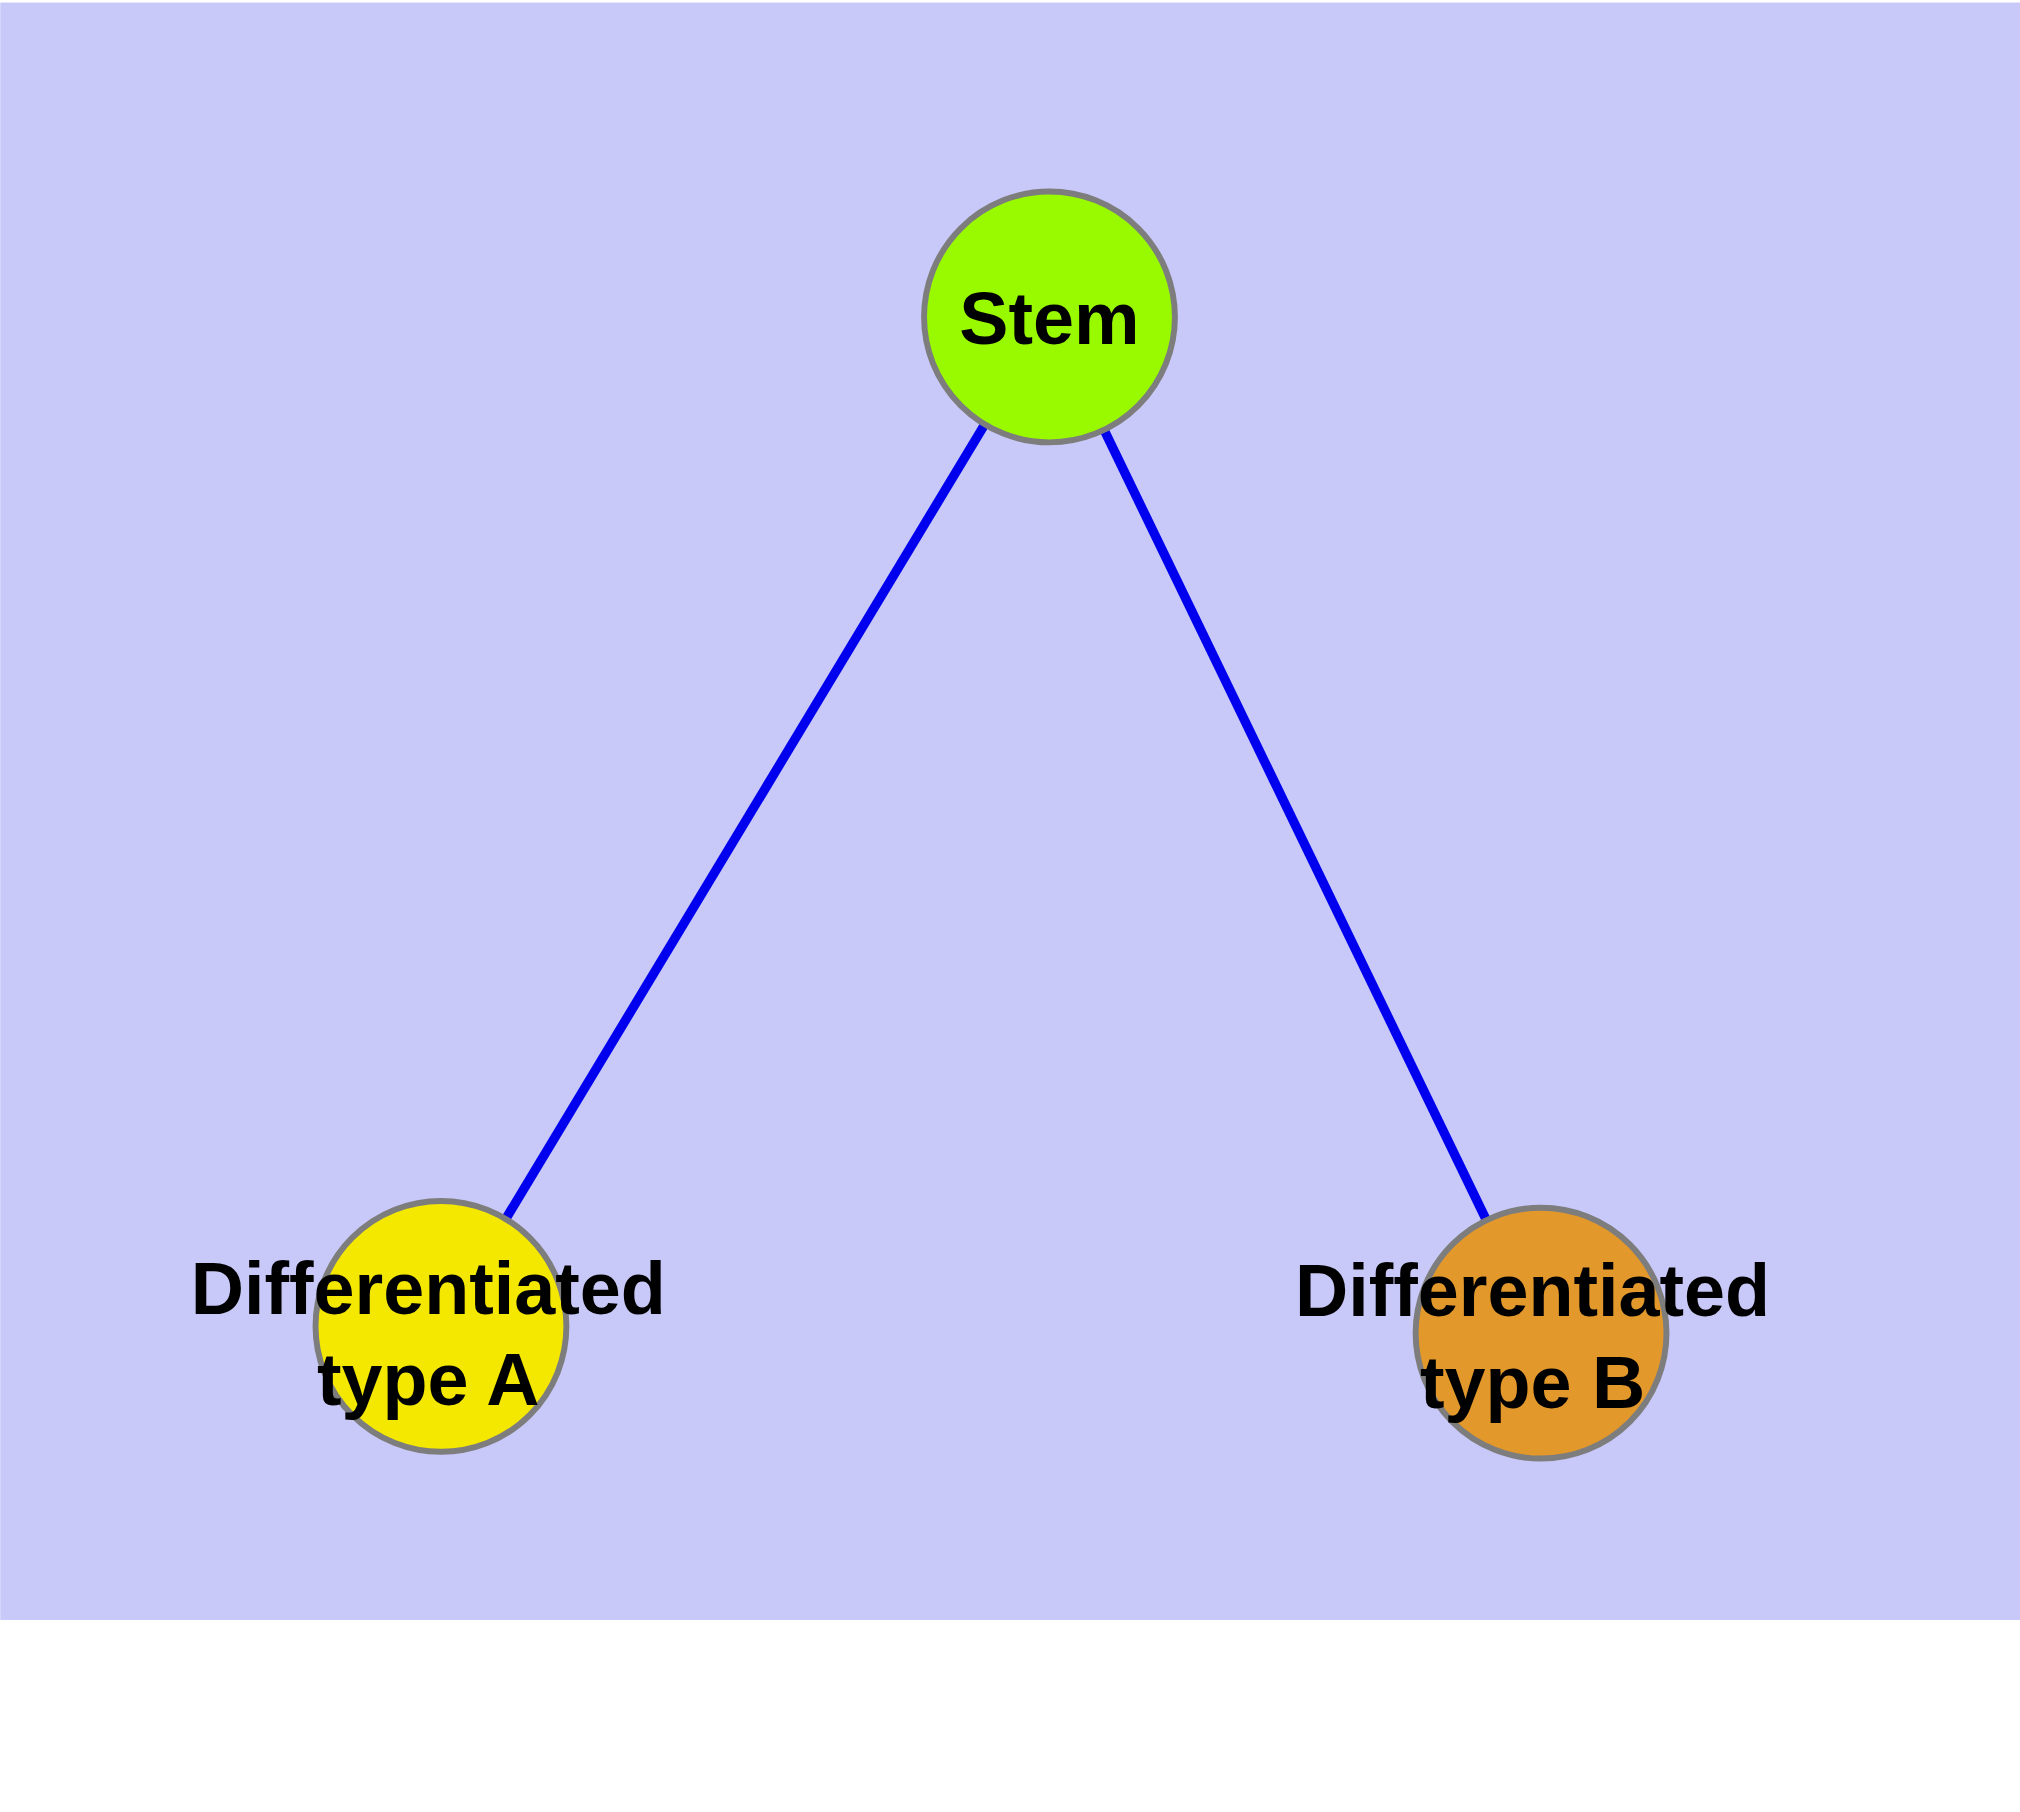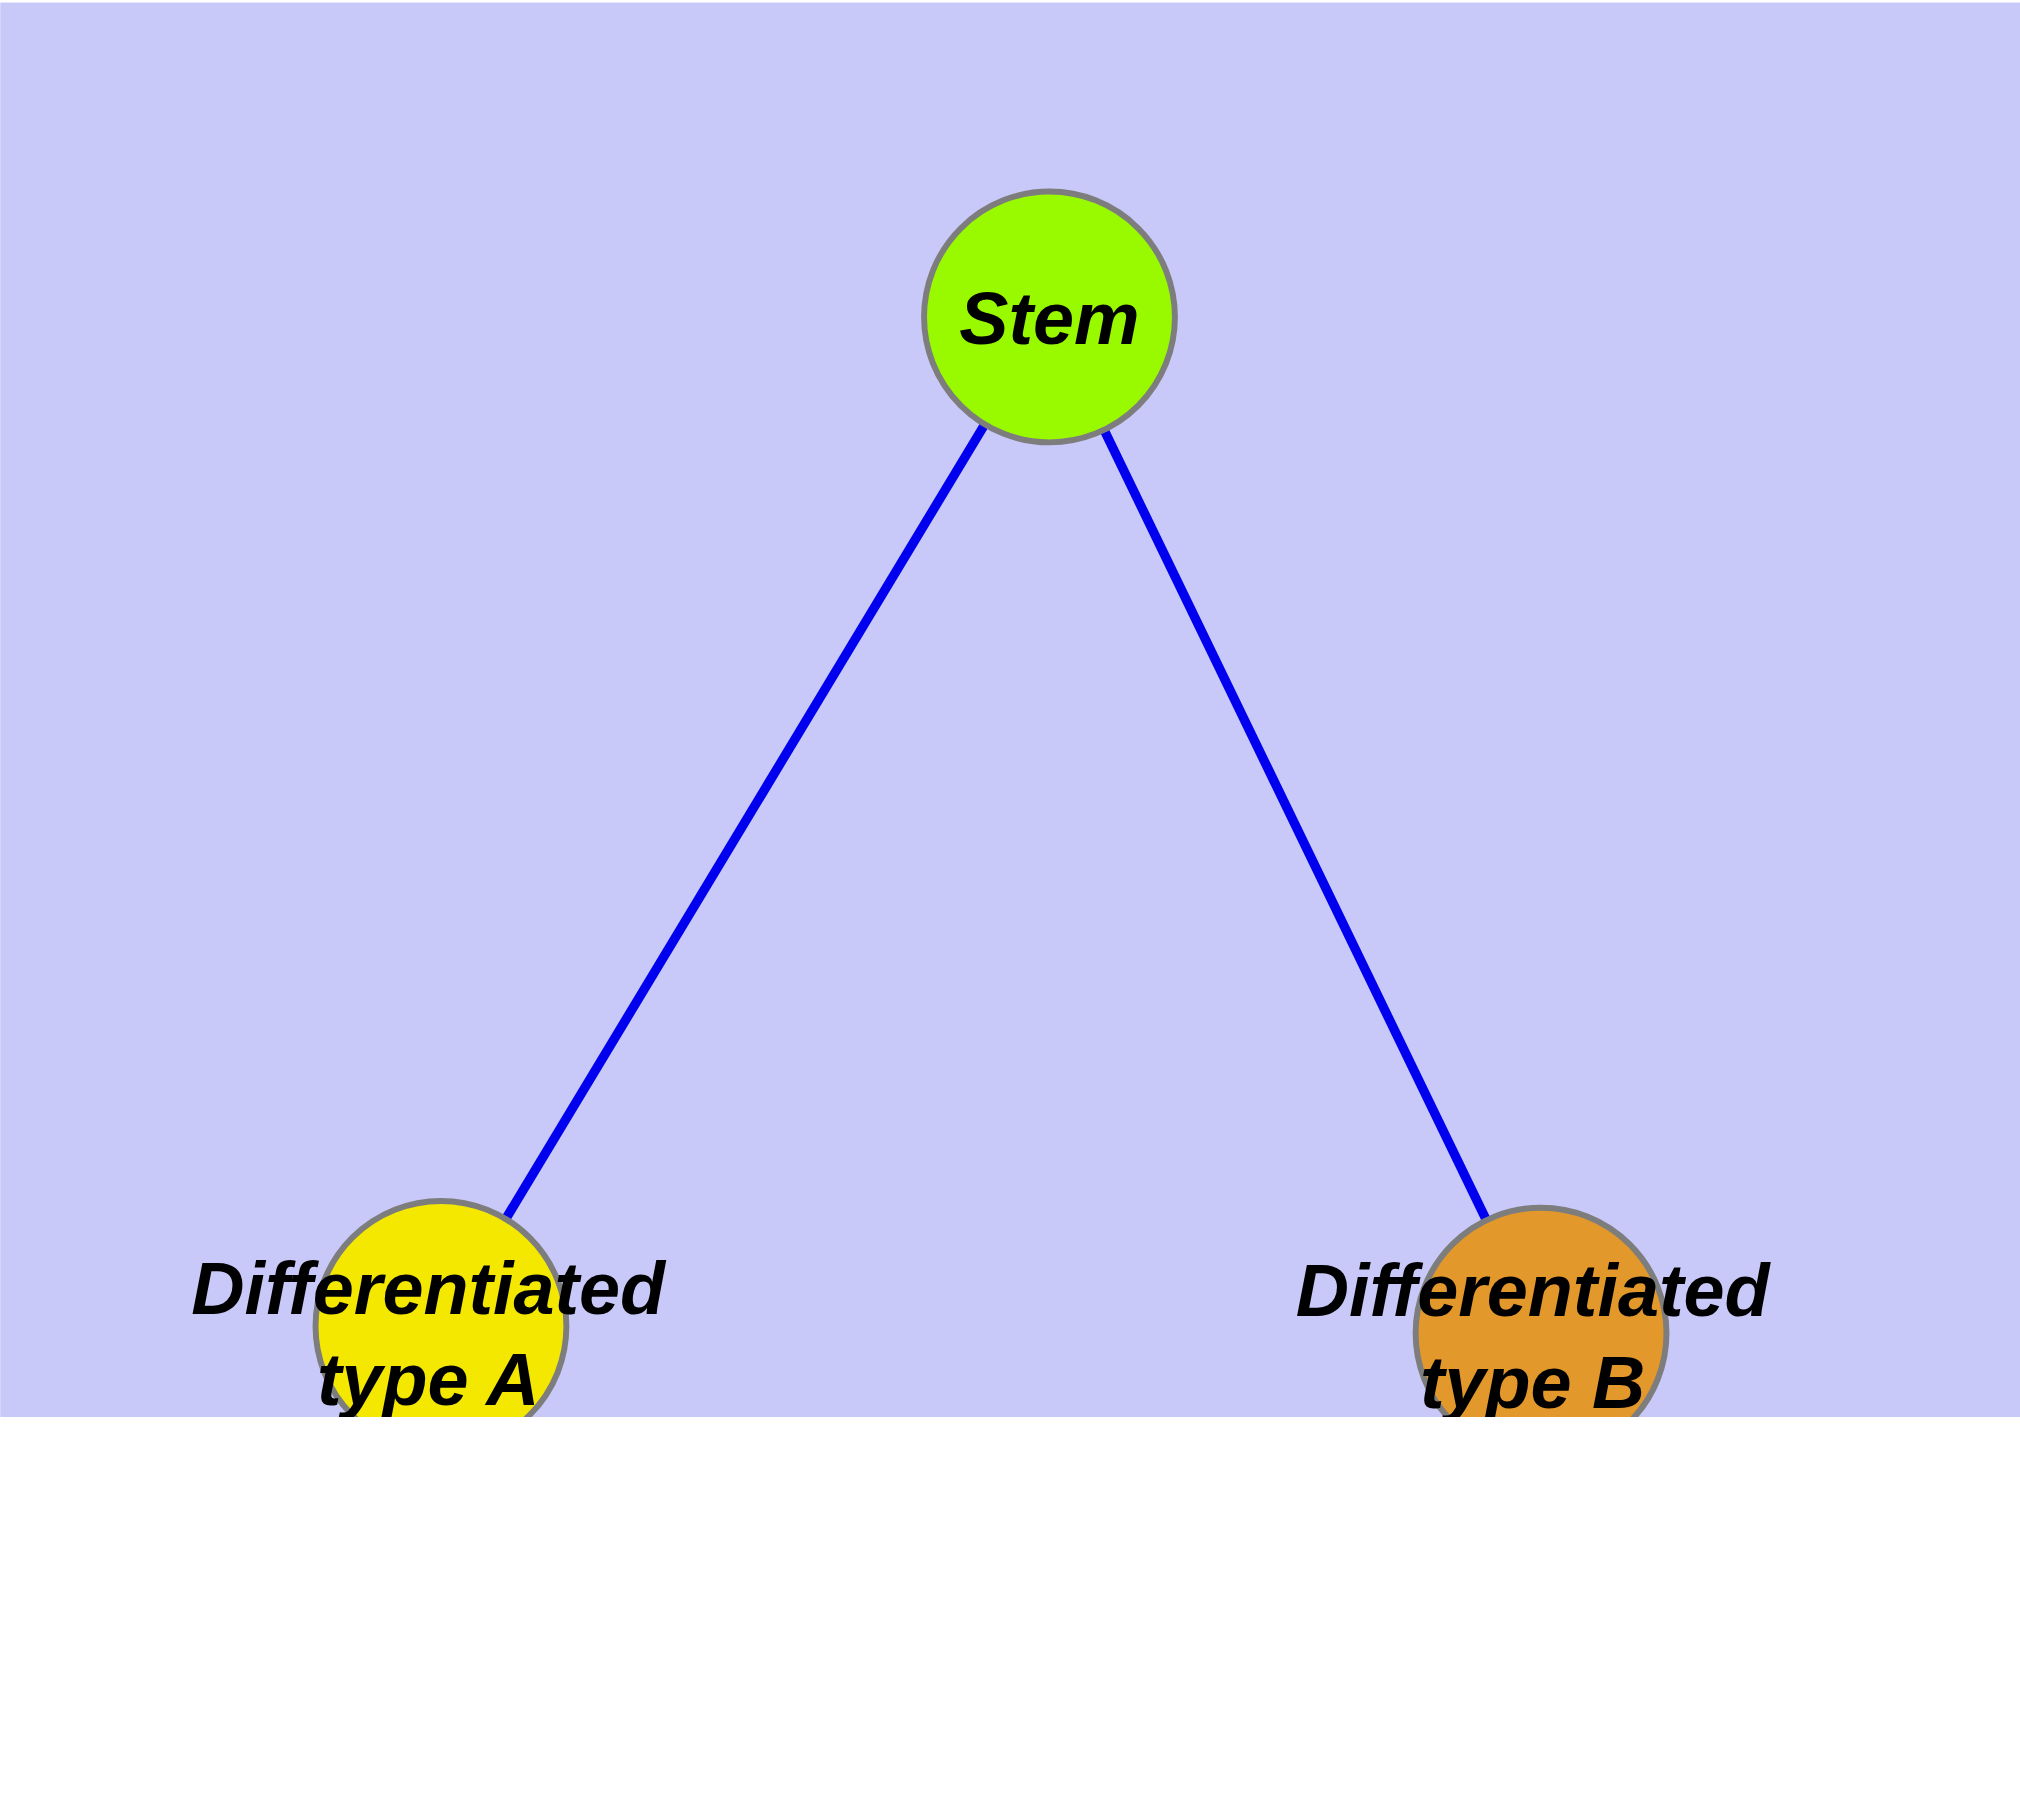--- a/index.html
+++ b/index.html
@@ -4,24 +4,23 @@
 <style>
   html, body {
     margin: 0;
     padding: 0;
     background: #ffffff;
     font-family: "Liberation Sans", sans-serif;
   }
   .stage {
     position: relative;
     width: 2021px;
-    height: 1417px;
+    height: 1620px;
     background: #ffffff;
     overflow: hidden;
-    font-style: italic;
   }
   svg { display: block; }
   .node-label {
     font-family: "Liberation Sans", "DejaVu Sans", sans-serif;
     font-weight: bold;
     font-size: 87px;
   }
 </style>
 </head>
 <body>

